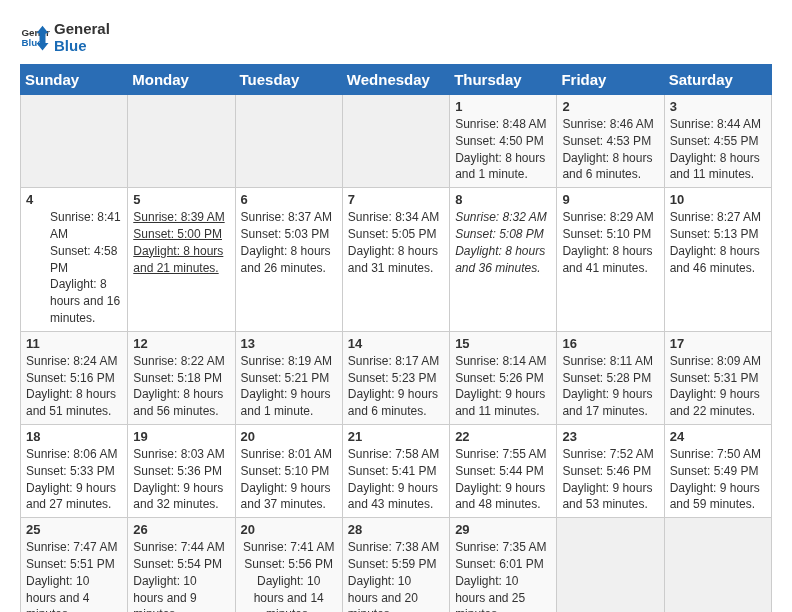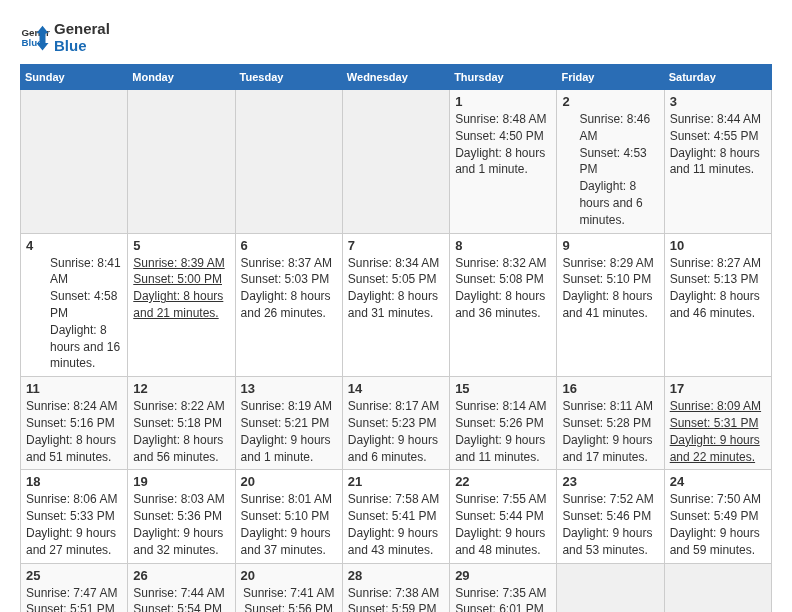--- a/index.html
+++ b/index.html
@@ -40,21 +40,21 @@
     table {
       width: 100%;
       border-collapse: collapse;
       font-size: 11px;
     }
     thead tr th {
       background-color: #2a6db5;
       color: #fff;
       padding: 6px 4px;
       text-align: left;
-      font-size: 11px;
+      font-size: 15px;
       font-weight: bold;
       border: 1px solid #2a6db5;
     }
     tbody tr td {
       border: 1px solid #ccc;
       vertical-align: top;
       padding: 4px 5px;
       width: calc(100% / 7);
       min-height: 80px;
       height: 80px;
@@ -121,21 +121,21 @@
         <td class="empty-cell"></td>
         <td class="empty-cell"></td>
         <td>
           <span class="day-num">1</span>
           <div class="day-info" style="white-space: pre-line;">Sunrise: 8:48 AM
 Sunset: 4:50 PM
 Daylight: 8 hours and 1 minute.</div>
         </td>
         <td>
           <span class="day-num">2</span>
-          <div class="day-info" style="white-space: pre-line; margin-left: 17px;">Sunrise: 8:46 AM
+          <div class="day-info" style="white-space: pre-line;">Sunrise: 8:46 AM
 Sunset: 4:53 PM
 Daylight: 8 hours and 6 minutes.</div>
         </td>
         <td>
           <span class="day-num">3</span>
           <div class="day-info" style="white-space: pre-line;">Sunrise: 8:44 AM
 Sunset: 4:55 PM
 Daylight: 8 hours and 11 minutes.</div>
         </td>
       </tr>
@@ -159,21 +159,21 @@
 Daylight: 8 hours and 26 minutes.</div>
         </td>
         <td>
           <span class="day-num">7</span>
           <div class="day-info" style="white-space: pre-line;">Sunrise: 8:34 AM
 Sunset: 5:05 PM
 Daylight: 8 hours and 31 minutes.</div>
         </td>
         <td>
           <span class="day-num">8</span>
-          <div class="day-info" style="white-space: pre-line;">Sunrise: 8:32 AM
+          <div class="day-info" style="white-space: pre-line; font-style: italic;">Sunrise: 8:32 AM
 Sunset: 5:08 PM
 Daylight: 8 hours and 36 minutes.</div>
         </td>
         <td>
           <span class="day-num">9</span>
           <div class="day-info" style="white-space: pre-line;">Sunrise: 8:29 AM
 Sunset: 5:10 PM
 Daylight: 8 hours and 41 minutes.</div>
         </td>
         <td>
@@ -215,21 +215,21 @@
 Daylight: 9 hours and 11 minutes.</div>
         </td>
         <td>
           <span class="day-num">16</span>
           <div class="day-info" style="white-space: pre-line;">Sunrise: 8:11 AM
 Sunset: 5:28 PM
 Daylight: 9 hours and 17 minutes.</div>
         </td>
         <td>
           <span class="day-num">17</span>
-          <div class="day-info" style="white-space: pre-line; text-decoration: underline;">Sunrise: 8:09 AM
+          <div class="day-info" style="white-space: pre-line;">Sunrise: 8:09 AM
 Sunset: 5:31 PM
 Daylight: 9 hours and 22 minutes.</div>
         </td>
       </tr>
       <tr>
         <td>
           <span class="day-num">18</span>
           <div class="day-info" style="white-space: pre-line;">Sunrise: 8:06 AM
 Sunset: 5:33 PM
 Daylight: 9 hours and 27 minutes.</div>

